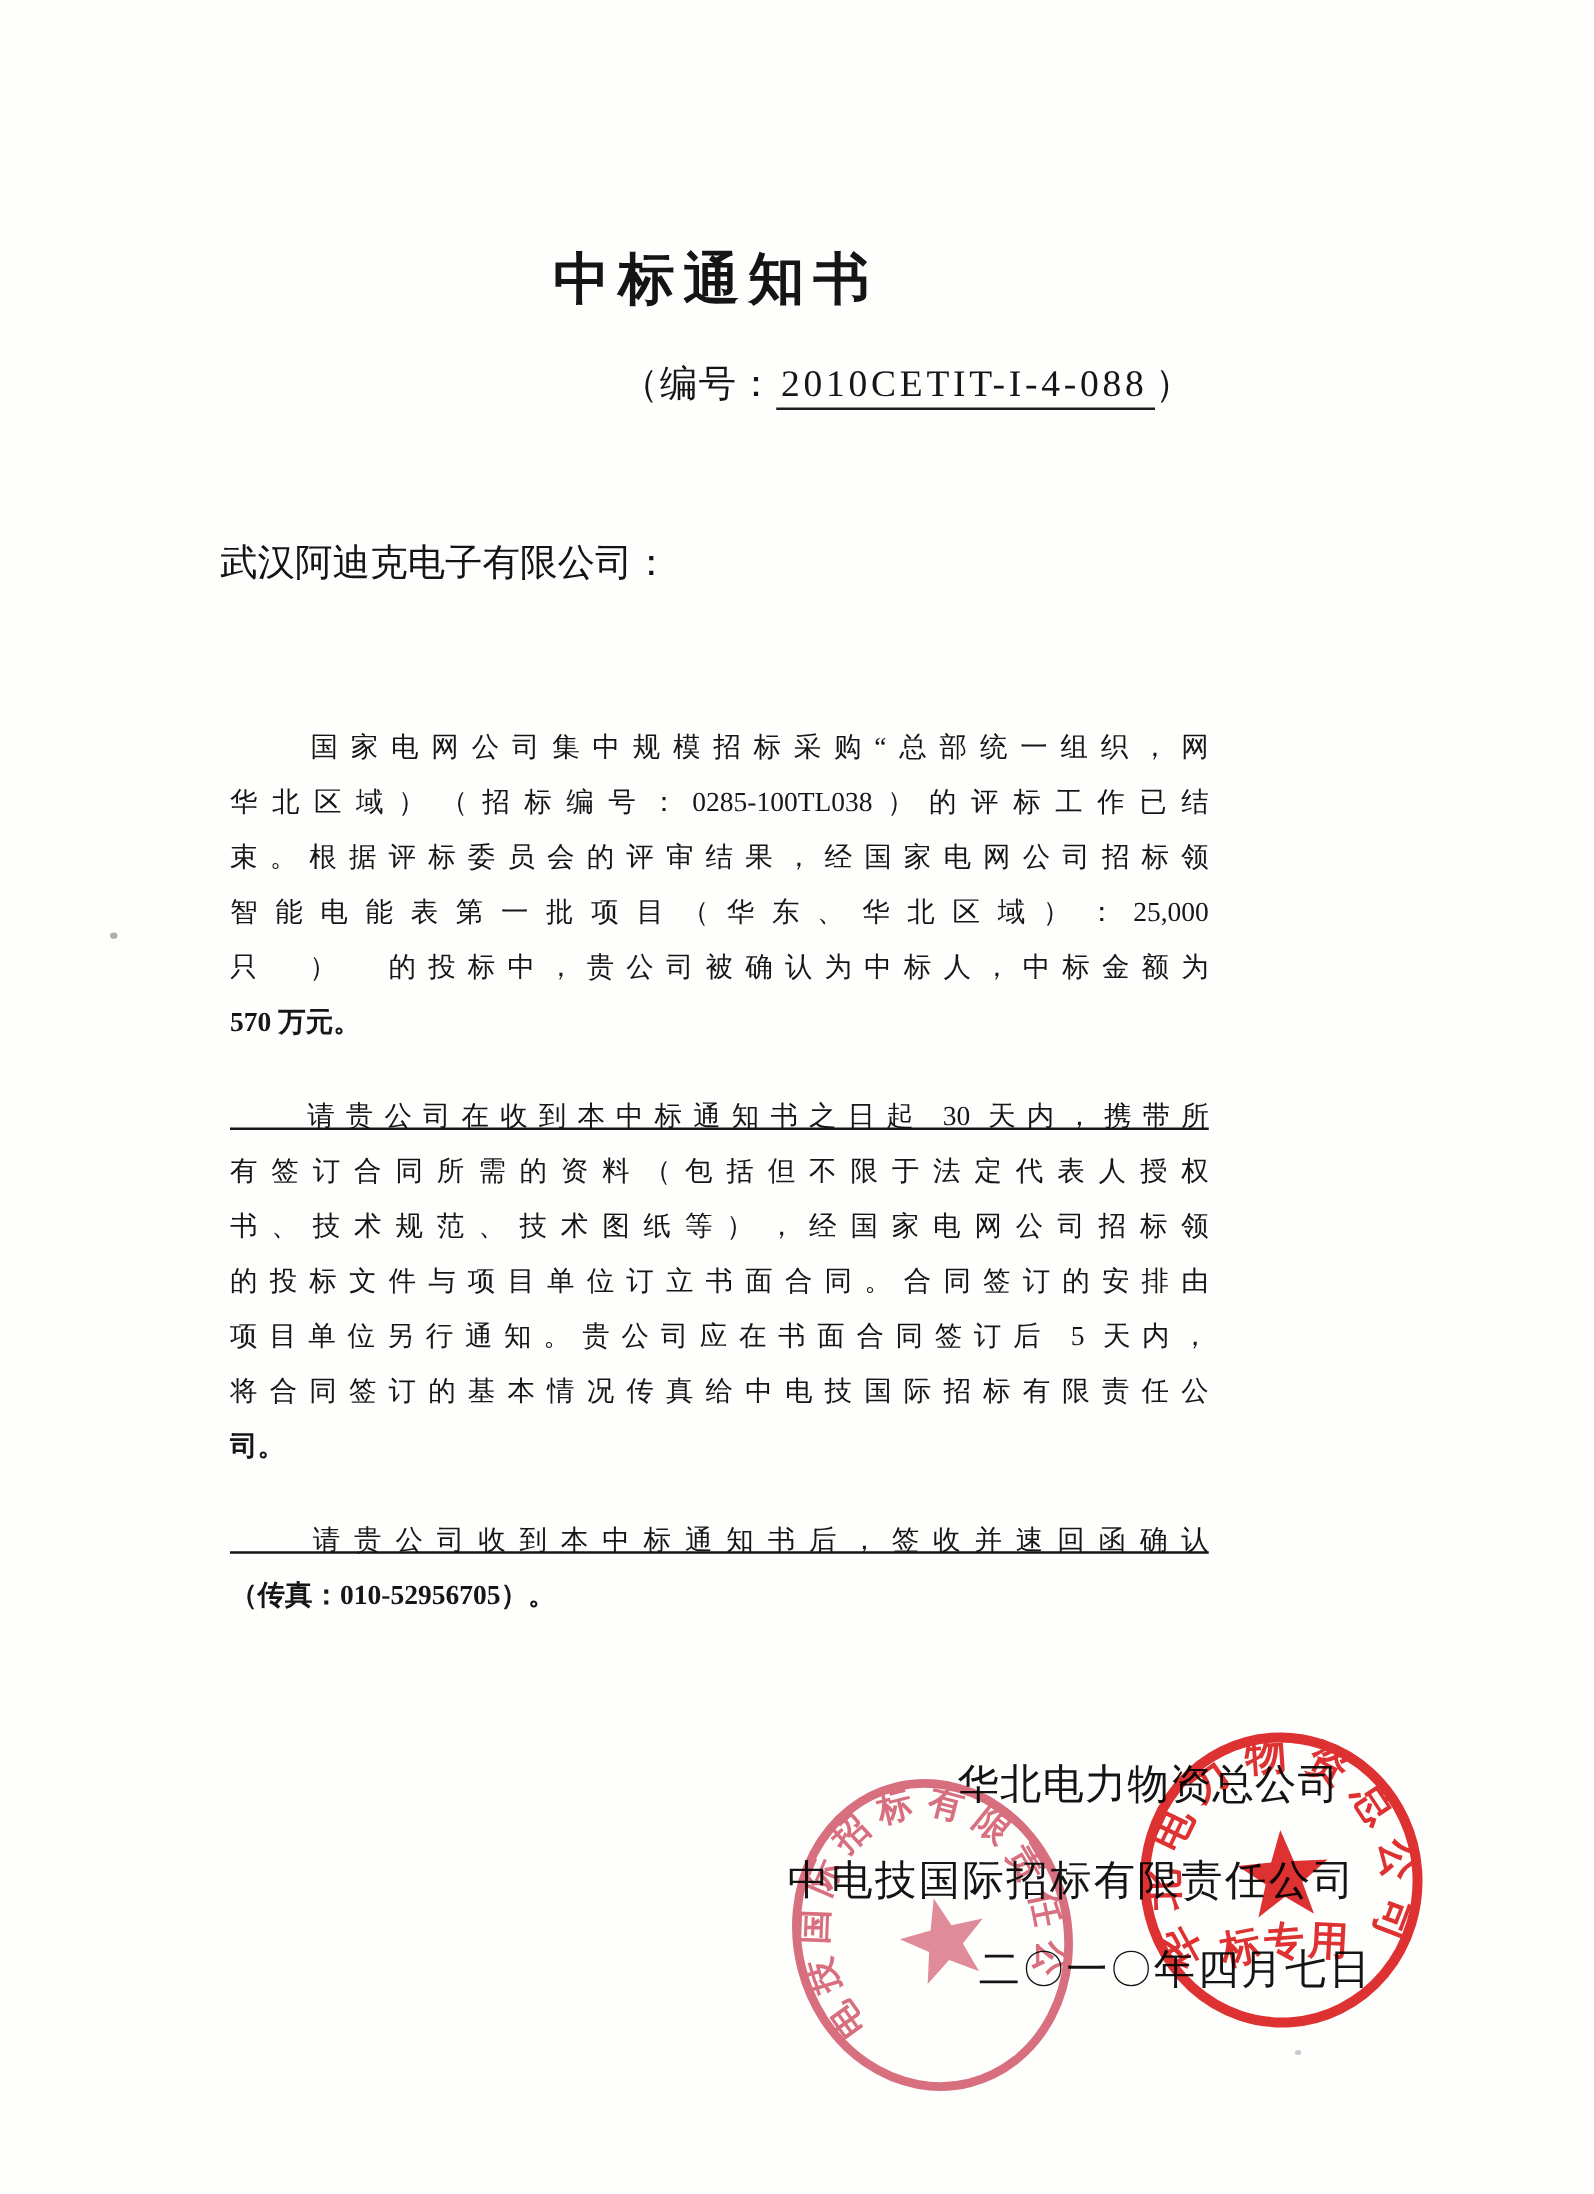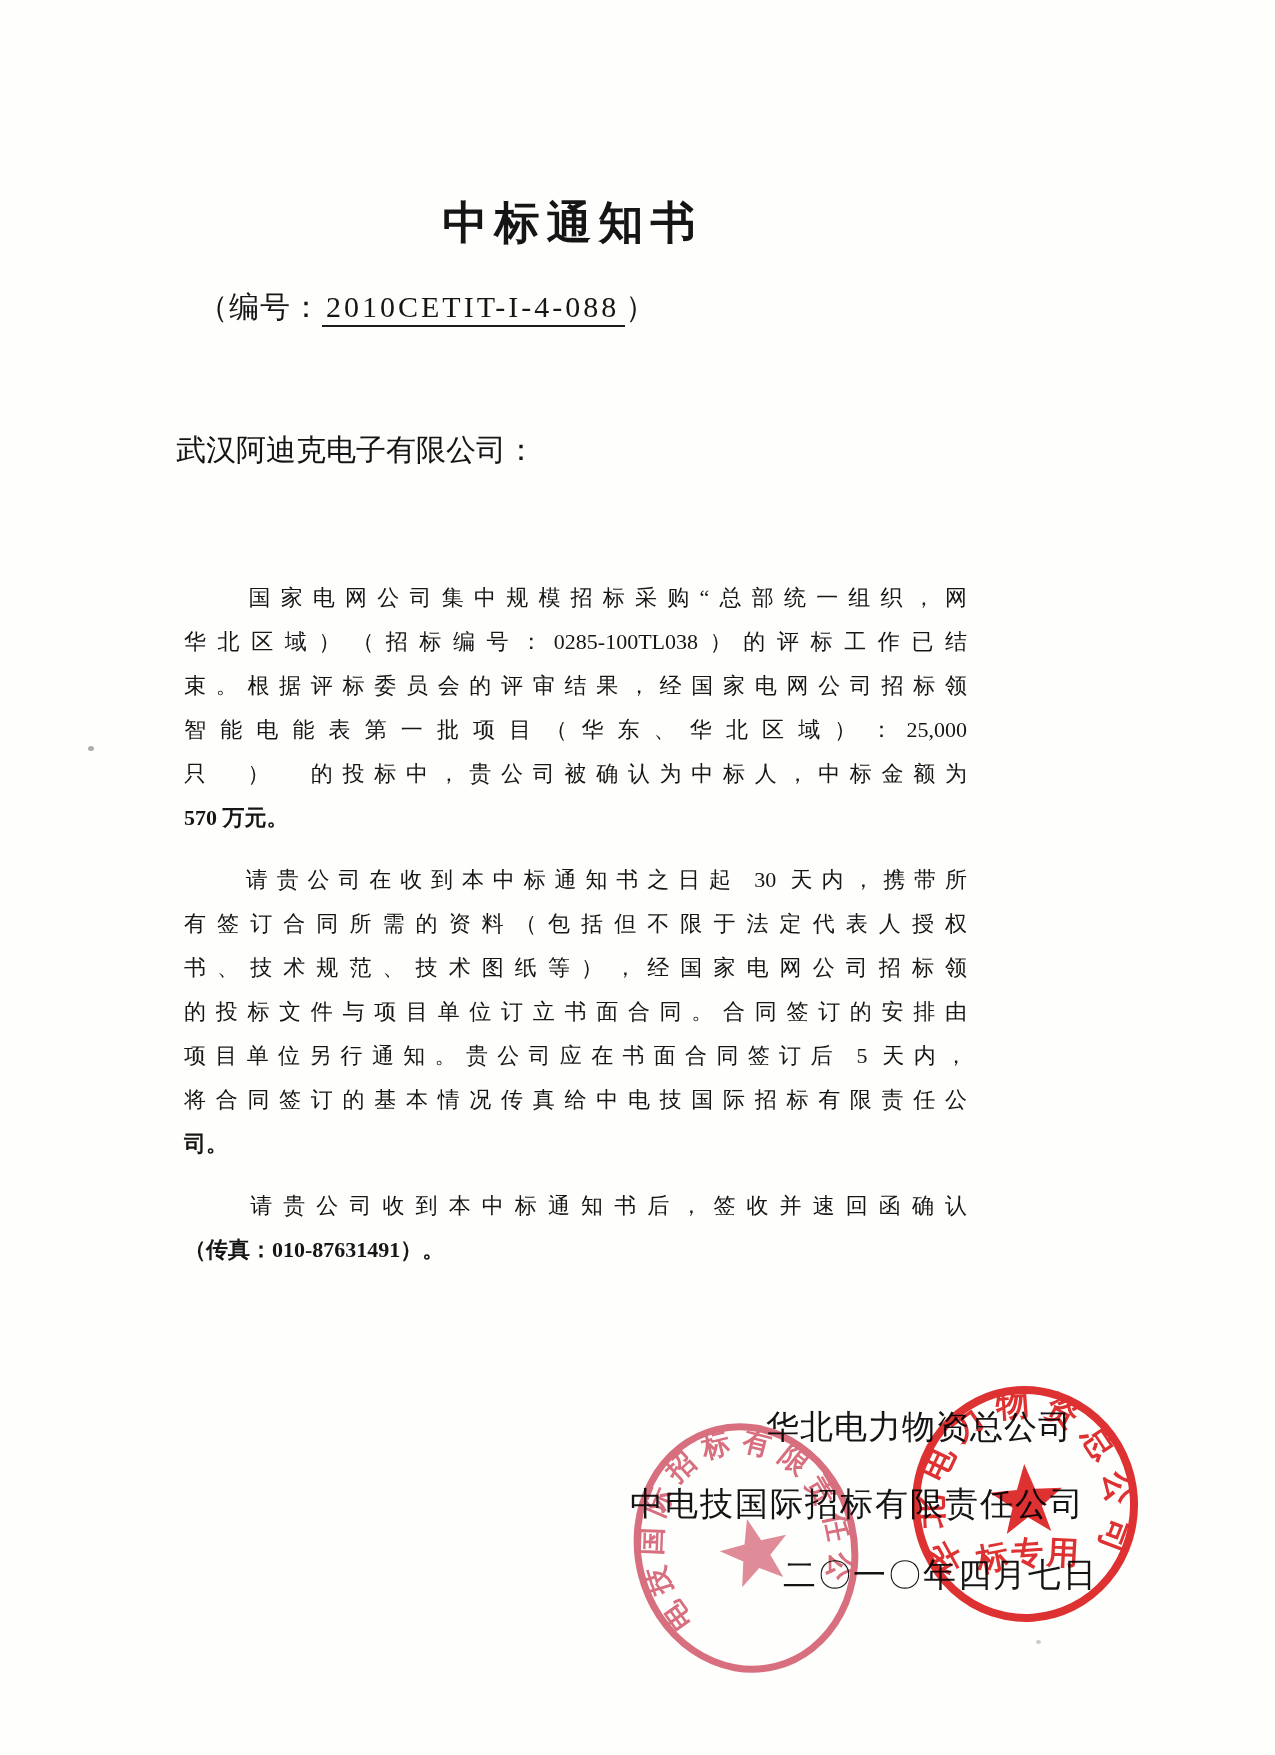--- a/index.html
+++ b/index.html
@@ -10,38 +10,38 @@
     color:#1a1a1a;
   }
   .page{position:absolute;inset:0;}
   .title{
     position:absolute;left:172px;top:193px;width:783px;
     text-align:center;text-indent:18px;
     font-size:45px;font-weight:bold;letter-spacing:7px;color:#151515;
   }
   .refline{
     position:absolute;left:172px;top:287px;width:783px;
-    text-align:left;text-indent:26px;
+    text-align:right;text-indent:26px;
     font-size:30px;letter-spacing:1px;color:#161616;
   }
   .refline .code{
     border-bottom:2px solid #1d1d1d;padding:0 6px 2px 4px;letter-spacing:3px;
   }
   .addressee{
     position:absolute;left:176px;top:430px;
     font-size:30px;letter-spacing:0px;color:#141414;
   }
   .bodytext{
     position:absolute;left:184px;top:576px;width:783px;
     font-size:22px;line-height:44px;color:#161616;
   }
   .line{min-height:44px;}
   .j{text-align:justify;text-align-last:justify;}
   .plain{text-align:center;text-align-last:left;font-weight:bold;}
-  .pgap{margin-top:18px;}
+  .pgap{margin-top:31px;text-decoration:underline;}
   .sig{position:absolute;font-size:33px;color:#141414;white-space:nowrap;}
   .sig-org1{left:766px;top:1405px;letter-spacing:1px;}
   .sig-org2{left:630px;top:1482px;letter-spacing:2px;}
   .sig-date{left:783px;top:1553px;letter-spacing:2px;}
   .stamp{position:absolute;mix-blend-mode:multiply;pointer-events:none;}
   .stamp-left{left:612px;top:1398px;opacity:.82;}
   .stamp-right{left:893px;top:1366px;opacity:.92;}
   .stamp text{font-family:"Liberation Serif","DejaVu Serif",serif;font-weight:bold;}
   .speck{position:absolute;background:#6a6a6a;border-radius:50%;opacity:.55;}
   .speck-1{left:88px;top:746px;width:6px;height:5px;}
@@ -67,21 +67,21 @@
       <div class="line j">只　）　的投标中，贵公司被确认为中标人，中标金额为</div>
       <div class="line plain">570 万元。</div>
       <div class="line j pgap">　　请贵公司在收到本中标通知书之日起 30 天内，携带所</div>
       <div class="line j">有签订合同所需的资料（包括但不限于法定代表人授权</div>
       <div class="line j">书、技术规范、技术图纸等），经国家电网公司招标领</div>
       <div class="line j">的投标文件与项目单位订立书面合同。合同签订的安排由</div>
       <div class="line j">项目单位另行通知。贵公司应在书面合同签订后 5 天内，</div>
       <div class="line j">将合同签订的基本情况传真给中电技国际招标有限责任公</div>
       <div class="line plain">司。</div>
       <div class="line j pgap">　　请贵公司收到本中标通知书后，签收并速回函确认</div>
-      <div class="line plain">（传真：010-87631491）。</div>
+      <div class="line plain">（传真：010-52956705）。</div>
     </div>
 
   <div class="sig sig-org1">华北电力物资总公司</div>
   <div class="sig sig-org2">中电技国际招标有限责任公司</div>
   <div class="sig sig-date">二〇一〇年四月七日</div>
 
   <svg class="stamp stamp-left" width="268" height="300" viewBox="-134 -150 268 300" xmlns="http://www.w3.org/2000/svg">
     <g transform="rotate(-14)">
       <ellipse cx="0" cy="0" rx="108" ry="122" fill="none" stroke-width="7" stroke="#d04f63"></ellipse>
       <defs>

